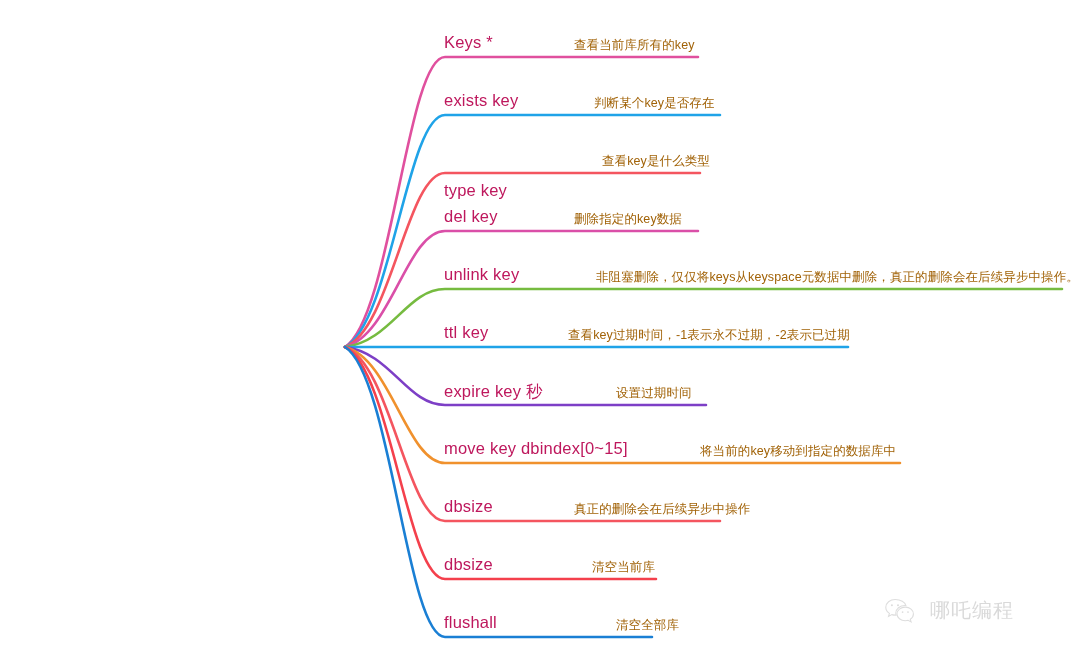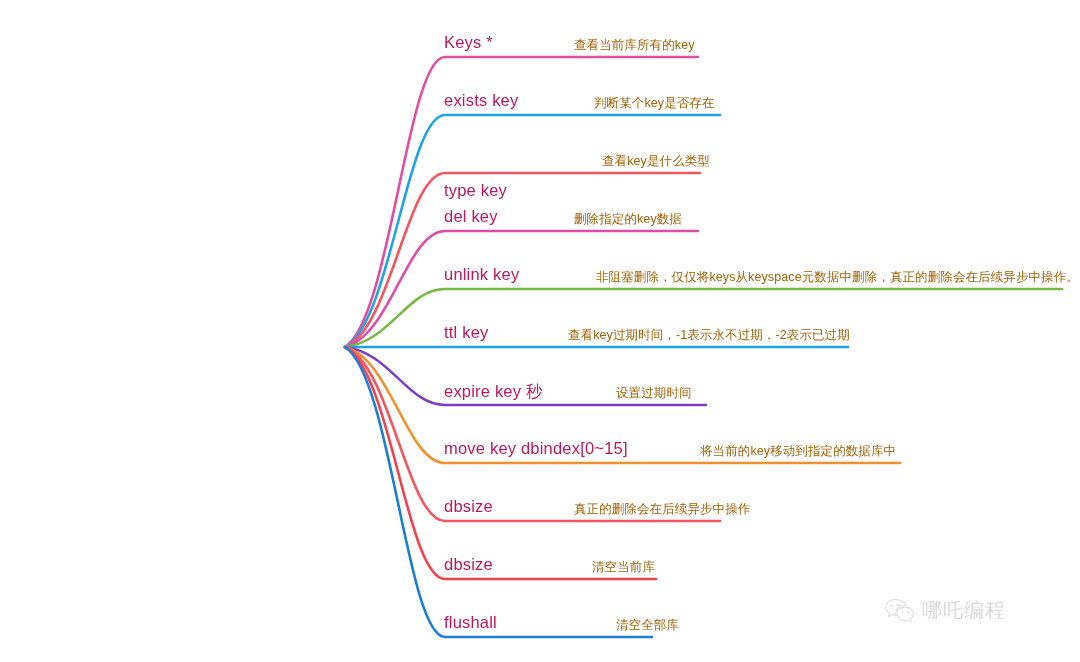--- a/index.html
+++ b/index.html
@@ -46,21 +46,21 @@
     color: #a16207;
     white-space: nowrap;
     letter-spacing: 0.1px;
   }
   .watermark {
     position: absolute;
     left: 885px;
     top: 597px;
     display: flex;
     align-items: center;
-    gap: 7px;
+    gap: 15px;
     opacity: 0.95;
   }
   .watermark-text {
     font-size: 20px;
     color: #d8d8d8;
     letter-spacing: 1px;
     white-space: nowrap;
   }
   .wechat-icon {
     display: block;

